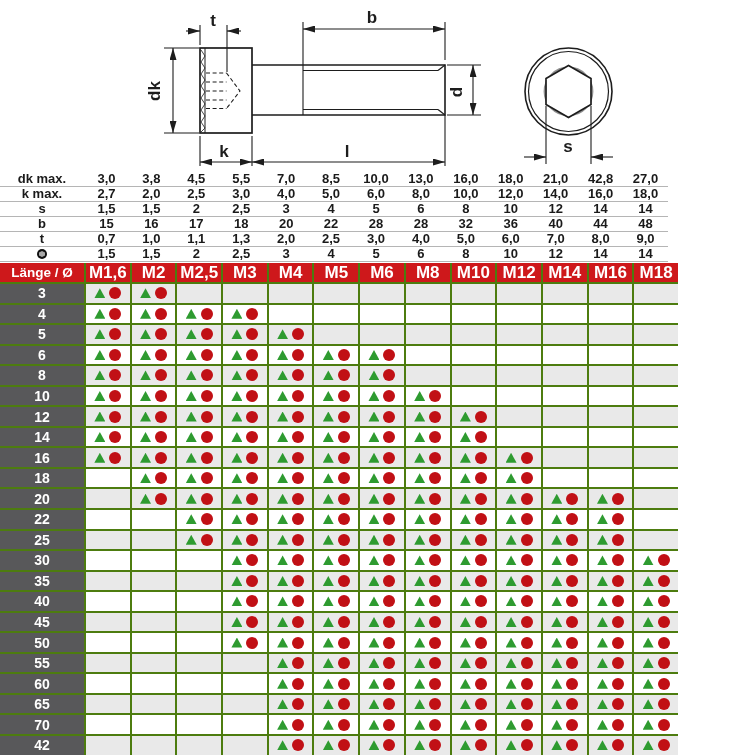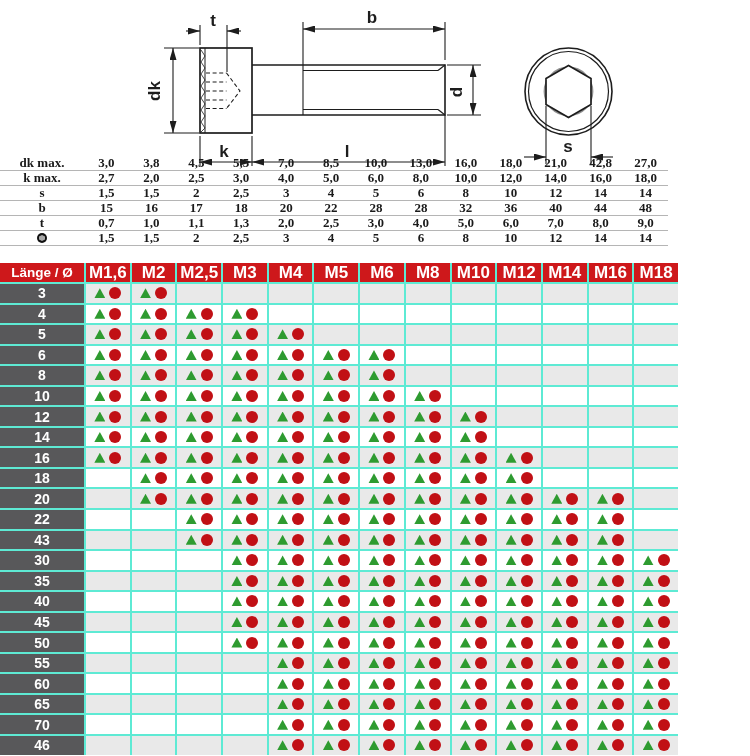--- a/index.html
+++ b/index.html
@@ -2,32 +2,32 @@
 <html><head>
 <meta charset="utf-8">
 <style>
   html,body{margin:0;padding:0;background:#fff;}
   body{width:750px;height:756px;overflow:hidden;position:relative;
        font-family:"Liberation Sans",sans-serif;-webkit-font-smoothing:antialiased;}
   #drawing{position:absolute;left:0;top:0;width:750px;height:170px;}
   #drawing text{font-family:"Liberation Sans",sans-serif;font-size:17px;font-weight:bold;fill:#1d1d1d;}
 
   
-  #dim-table{position:absolute;left:0;top:156px;width:668px;
-             display:grid;grid-template-columns:84px repeat(13,1fr);grid-auto-rows:15px;font-family:Liberation Serif, serif;}
+  #dim-table{position:absolute;left:0;top:172px;width:668px;
+             display:grid;grid-template-columns:84px repeat(13,1fr);grid-auto-rows:15px;}
   #dim-table .cell{border-bottom:1px solid #b5b5b5;display:flex;align-items:center;justify-content:center;
                    font-size:13px;font-weight:bold;color:#1a1a1a;line-height:14px;white-space:nowrap;}
   .hex-socket{width:10px;height:10px;border-radius:50%;background:#111;position:relative;}
   .hex-socket .hx{position:absolute;left:2px;top:2px;width:6px;height:6px;background:#a8a8a8;
                   clip-path:polygon(50% 0,100% 25%,100% 75%,50% 100%,0 75%,0 25%);}
 
   
   #matrix{position:absolute;left:0;top:263px;width:678px;
           display:grid;grid-template-columns:84px repeat(13,1fr);
-          grid-template-rows:19px;grid-auto-rows:18.55px;gap:2px;background:#5eead4;}
+          grid-template-rows:19px;grid-auto-rows:18.55px;gap:2px;background:#4d7c0f;}
   #matrix .hcell{background:#ce181b;color:#fff;display:flex;align-items:center;justify-content:center;
                  font-size:17px;font-weight:bold;white-space:nowrap;}
   #matrix .corner{font-size:13.5px;}
   #matrix .lcell{background:#58585a;color:#fff;display:flex;align-items:center;justify-content:center;
                  font-size:14px;font-weight:bold;}
   #matrix .dcell{display:flex;align-items:center;justify-content:center;gap:4px;}
   #matrix .odd{background:#e9e9e9;}
   #matrix .even{background:#ffffff;}
   .tri{width:11px;height:10px;background:#2e9b30;
        clip-path:polygon(50% 0,100% 100%,0 100%);}
@@ -653,21 +653,21 @@
     </div>
     <div class="dcell even">
       <div class="tri"></div>
       <div class="dot"></div>
     </div>
     <div class="dcell even">
       <div class="tri"></div>
       <div class="dot"></div>
     </div>
     <div class="dcell even"></div>
-    <div class="lcell">43</div>
+    <div class="lcell">25</div>
     <div class="dcell odd"></div>
     <div class="dcell odd"></div>
     <div class="dcell odd">
       <div class="tri"></div>
       <div class="dot"></div>
     </div>
     <div class="dcell odd">
       <div class="tri"></div>
       <div class="dot"></div>
     </div>
@@ -1081,21 +1081,21 @@
       <div class="dot"></div>
     </div>
     <div class="dcell even">
       <div class="tri"></div>
       <div class="dot"></div>
     </div>
     <div class="dcell even">
       <div class="tri"></div>
       <div class="dot"></div>
     </div>
-    <div class="lcell">46</div>
+    <div class="lcell">42</div>
     <div class="dcell odd"></div>
     <div class="dcell odd"></div>
     <div class="dcell odd"></div>
     <div class="dcell odd"></div>
     <div class="dcell odd">
       <div class="tri"></div>
       <div class="dot"></div>
     </div>
     <div class="dcell odd">
       <div class="tri"></div>

